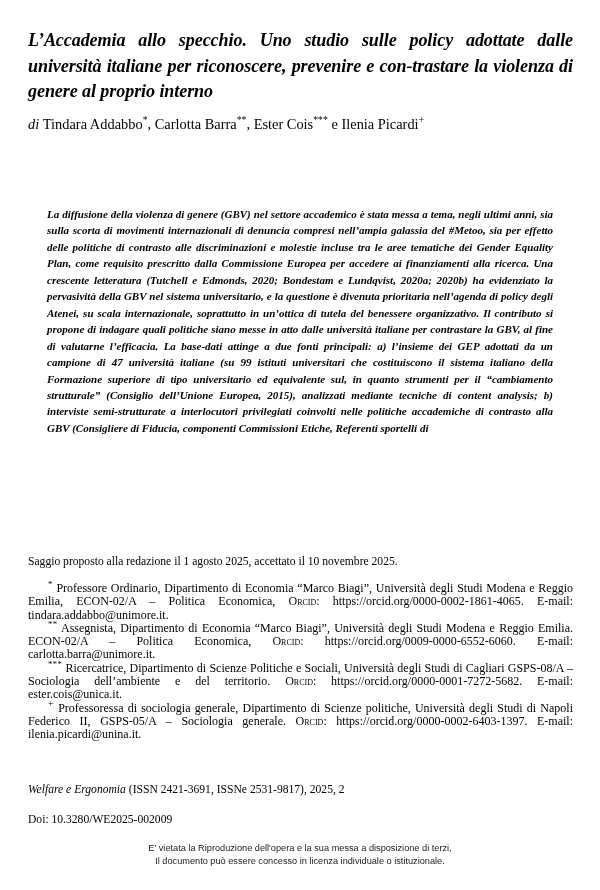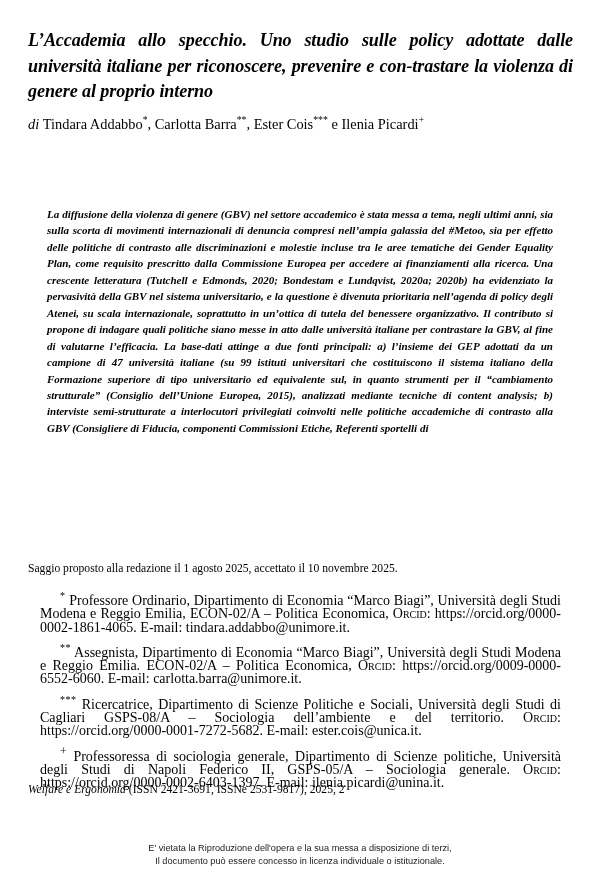--- a/index.html
+++ b/index.html
@@ -79,33 +79,32 @@
   }
 
   
   .submission-note {
     position: absolute;
     left: 28px;
     top: 538px;
     width: 545px;
     font-size: 11.6px;
     line-height: 15px;
-    margin-top: 7px;
   }
 
   
   .footnotes {
     position: absolute;
     left: 28px;
     top: 566px;
     width: 545px;
   }
   .footnote {
-    margin: 12px;
-    font-size: 14px;
+    margin: 0;
+    font-size: 12px;
     line-height: 13.3px;
     text-align: justify;
     text-align-last: left;
     text-indent: 20px;
     hyphens: manual;
   }
   .smallcaps {
     font-variant: small-caps;
   }
   .fn-mark {
@@ -184,19 +183,20 @@
     </p>
 
     <p class="footnote"><span class="fn-mark plus">+</span><span> Professoressa di sociologia generale, Dipartimento di Scienze politiche, Università degli Studi di Napoli Federico II, GSPS-05/A – Sociologia generale. </span><span class="smallcaps">Orcid</span><span>: https://orcid.org/0000-0002-6403-1397. E-mail: ilenia.picardi@unina.it.</span>
     </p>
 
   </div>
 
   <div class="journal-line"><span class="journal-name">Welfare e Ergonomia</span><span> (ISSN 2421-3691, ISSNe 2531-9817), 2025, 2</span>
   </div>
 
+  <div class="doi-line">Doi: 10.3280/WE2025-002009</div>
 
   <div class="copyright">
     <div>E' vietata la Riproduzione dell'opera e la sua messa a disposizione di terzi,</div>
     <div>Il documento può essere concesso in licenza individuale o istituzionale.</div>
   </div>
 
 </div>
 
 </body></html>

